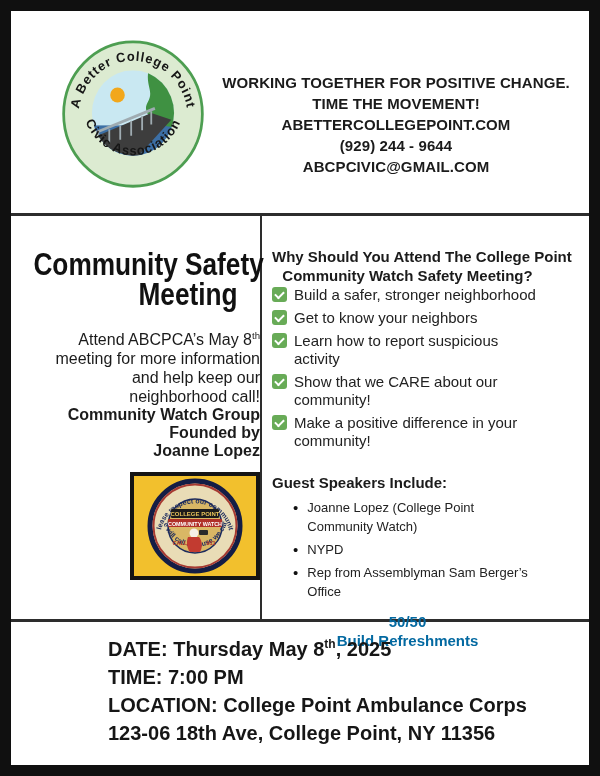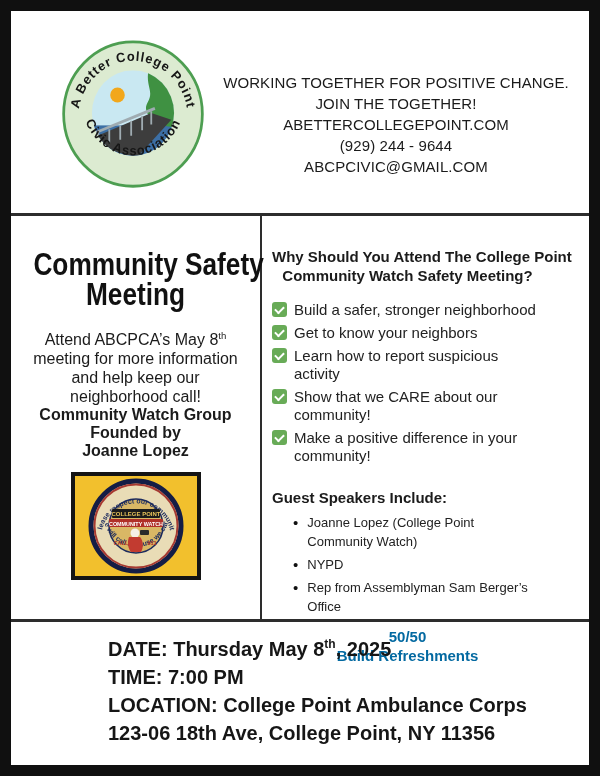--- a/index.html
+++ b/index.html
@@ -20,38 +20,38 @@
   
   .divider-h{position:absolute;left:0;right:0;height:3px;background:#2d2d2d;}
   .divider-top{top:202px;}
   .divider-bottom{top:608px;}
   .divider-v{position:absolute;left:249px;top:205px;width:2px;height:403px;background:#2d2d2d;}
   
   .top-section{position:absolute;left:0;top:0;right:0;height:202px;}
   .civic-logo{position:absolute;left:49px;top:27px;}
   .contact-block{
     position:absolute;left:205px;top:61px;width:360px;
-    text-align:center;font-size:15px;font-weight:400;line-height:21px;
+    text-align:center;font-size:15px;font-weight:700;line-height:21px;
     color:#1b1b1b;letter-spacing:.1px;
   }
   
-  .left-col{position:absolute;left:0;top:205px;width:249px;height:386px;text-align:center;}
+  .left-col{position:absolute;left:0;top:205px;width:249px;height:386px;text-align:right;}
   .main-title{margin-top:33px;font-weight:700;font-size:32px;line-height:30px;color:#111;}
   .main-title .tline{transform:scaleX(.82);transform-origin:50% 50%;white-space:nowrap;}
   .intro{margin-top:21px;font-weight:400;font-size:16px;line-height:19px;color:#1b1b1b;}
   .intro div{white-space:nowrap;}
   .founder{font-weight:700;font-size:16px;line-height:18px;color:#1b1b1b;}
   .founder div{white-space:nowrap;}
   .watch-seal{margin-top:12px;}
   sup.th{font-size:60%;vertical-align:super;line-height:0;}
   
   .right-col{position:absolute;left:251px;top:205px;width:293px;height:403px;box-sizing:border-box;padding:31px 12px 0 10px;}
   .why-heading{text-align:center;font-weight:700;font-size:15px;line-height:19px;color:#1b1b1b;}
   .why-heading div{white-space:nowrap;}
-  .checklist{margin-top:16px;}
+  .checklist{margin-top:1px;}
   .check-item{display:flex;align-items:flex-start;gap:7px;font-size:15px;line-height:18px;margin-bottom:5px;color:#222;}
   .checkbox{flex:0 0 15px;width:15px;height:15px;margin-top:1px;background:#68ab57;border-radius:3px;position:relative;}
   .checkbox::after{
     content:"";position:absolute;left:3px;top:3.5px;width:7px;height:4px;
     border-left:2px solid #fff;border-bottom:2px solid #fff;transform:rotate(-45deg);
   }
   .check-item .txt{padding-top:0px;}
   .speakers-heading{margin-top:24px;font-weight:700;font-size:15px;color:#1b1b1b;}
   .speaker-list{margin-top:7px;}
   .speaker-item{display:flex;gap:9px;font-size:13px;line-height:19px;margin-bottom:4px;color:#222;padding-left:21px;}
@@ -90,21 +90,21 @@
         <text font-family="Liberation Sans, sans-serif" font-size="14" font-weight="700" fill="#161616" letter-spacing="1">
           <textPath href="#arcTop" startOffset="50%" text-anchor="middle">A Better College Point</textPath>
         </text>
         <text font-family="Liberation Sans, sans-serif" font-size="14" font-weight="700" fill="#161616" letter-spacing="1">
           <textPath href="#arcBot" startOffset="50%" text-anchor="middle">Civic Association</textPath>
         </text>
       </svg>
 
       <div class="contact-block">
         <div>WORKING TOGETHER FOR POSITIVE CHANGE.</div>
-        <div>JOIN THE TOGETHER!</div>
+        <div>TIME THE MOVEMENT!</div>
         <div>ABETTERCOLLEGEPOINT.COM</div>
         <div>(929) 244 - 9644</div>
         <div>ABCPCIVIC@GMAIL.COM</div>
       </div>
     </div>
 
     <div class="divider-h divider-top"></div>
     <div class="divider-v"></div>
     <div class="divider-h divider-bottom"></div>
 

